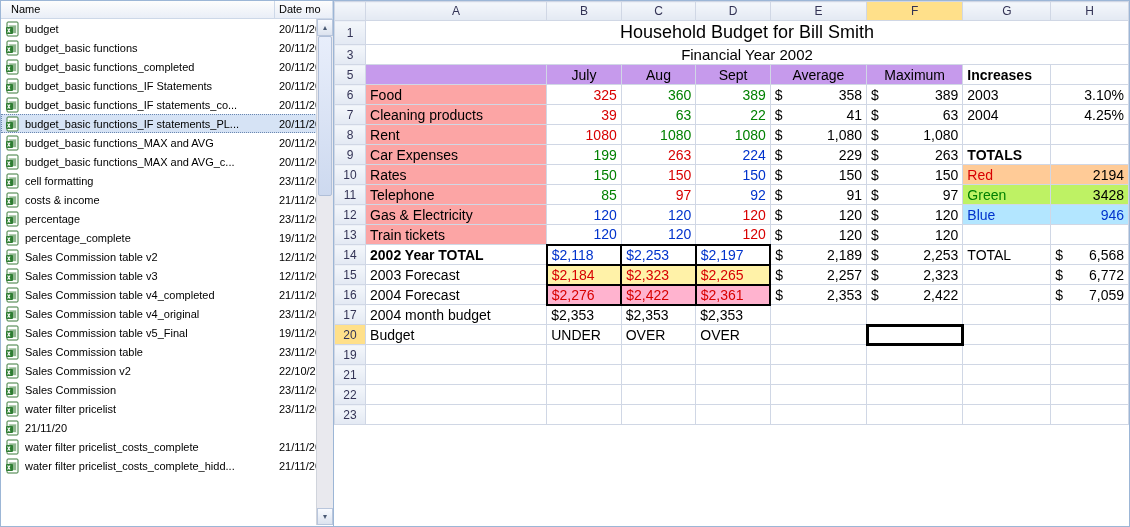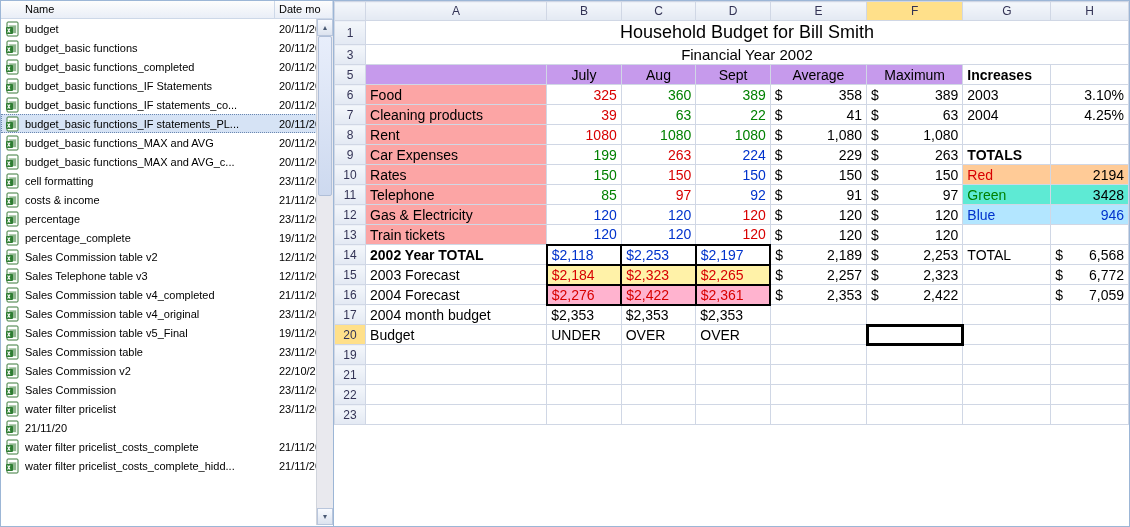--- a/index.html
+++ b/index.html
@@ -2,21 +2,21 @@
 <html><head>
 <meta charset="utf-8">
 <style>
   * { box-sizing: border-box; }
   html, body { margin: 0; padding: 0; font-family: Tahoma, Verdana, sans-serif; font-size: 11px; color: #000; background: #fff; }
   .app { display: flex; width: 1130px; height: 527px; border: 1px solid #9cb6d6; overflow: hidden; }
 
   
   .filepanel { width: 333px; display: flex; flex-direction: column; border-right: 1px solid #9cb6d6; background: #fff; }
   .filepanel-header { display: flex; background: linear-gradient(#fdfdfd, #e9eef7); border-bottom: 1px solid #cdd8e8; font-size: 11px; height: 18px; }
-  .fh-name { flex: 1; padding: 2px 24px; border-right: 1px solid #cdd8e8; }
+  .fh-name { flex: 1; padding: 2px 10px; border-right: 1px solid #cdd8e8; }
   .fh-date { width: 58px; padding: 2px 4px; border-right: 1px solid #cdd8e8; overflow: hidden; white-space: nowrap; }
   .filelist { flex: 1; overflow: hidden; position: relative; }
   .file-item { display: flex; align-items: center; padding: 1px 2px 1px 4px; height: 19px; cursor: default; white-space: nowrap; }
   .file-item.selected { background: #d6e3f5; border: 1px dotted #6a87b0; padding: 0 1px 0 3px; }
   .file-icon { width: 16px; height: 16px; margin-right: 4px; display: inline-flex; align-items: center; justify-content: center; flex-shrink: 0; }
   .file-name { flex: 1; overflow: hidden; text-overflow: ellipsis; }
   .file-date { width: 52px; text-align: left; overflow: hidden; }
   .scrollbar-v { position: absolute; right: 0; top: 0; bottom: 1px; width: 17px; background: #e9e9ee; border-left: 1px solid #d0d4dc; display: flex; flex-direction: column; }
   .sb-btn { height: 17px; background: linear-gradient(#f9fbff, #dce3ef); border: 1px solid #b9c6dc; display: flex; align-items: center; justify-content: center; font-size: 8px; color: #4a5a74; }
   .sb-track { flex: 1; position: relative; }
@@ -34,21 +34,21 @@
   .center { }
   .right { text-align: right; }
   .bold { font-weight: bold; }
   .title { font-size: 18px; text-align: center; }
   .subtitle { font-size: 15px; text-align: center; }
   .purple-bg { background: #fca5a5; }
   .purple-hdr { background: #c69aec; text-align: center; font-size: 15px; }
   .yellow-bg { background: #fff2a8; }
   .pink-bg  { background: #ffb3cf; }
   .orange-bg { background: #ffcb97; margin-left: 20px; }
-  .green-bg { background: #5eead4; }
+  .green-bg { background: #bef264; }
   .blue-bg { background: #b3e6ff; }
   .c-red { color: #d80000; }
   .c-green { color: #008000; }
   .c-blue { color: #0033cc; }
   .thickbox { border: 2px solid #000 !important; }
   .activecell { outline: 3px solid #000; outline-offset: -2px; }
   .money { display: flex; justify-content: space-between; padding: 1px 4px; font-size: 14px; }
   .ms { width: 10px; text-align: left; }
   .mv { flex: 1; text-align: right; }
   
@@ -243,21 +243,21 @@
         <div class="file-item">
           <span class="file-icon">
             <svg width="16" height="16" viewBox="0 0 16 16">
               <rect x="2" y="1" width="11" height="14" rx="1" fill="#fff" stroke="#3a7a3a"></rect>
               <rect x="3" y="4" width="9" height="9" fill="#e8f5e8"></rect>
               <path d="M4 5h7M4 7h7M4 9h7M4 11h7M6 5v7M8 5v7M10 5v7" stroke="#3a7a3a" stroke-width="0.6"></path>
               <rect x="1" y="6" width="7" height="7" rx="1" fill="#2e7d32"></rect>
               <path d="M2.6 7.5 L5 11.5 M5 7.5 L2.6 11.5" stroke="#fff" stroke-width="1.1"></path>
             </svg>
           </span>
-          <span class="file-name">Sales Telephone table v3</span>
+          <span class="file-name">Sales Commission table v3</span>
           <span class="file-date">12/11/20</span>
         </div>
         <div class="file-item">
           <span class="file-icon">
             <svg width="16" height="16" viewBox="0 0 16 16">
               <rect x="2" y="1" width="11" height="14" rx="1" fill="#fff" stroke="#3a7a3a"></rect>
               <rect x="3" y="4" width="9" height="9" fill="#e8f5e8"></rect>
               <path d="M4 5h7M4 7h7M4 9h7M4 11h7M6 5v7M8 5v7M10 5v7" stroke="#3a7a3a" stroke-width="0.6"></path>
               <rect x="1" y="6" width="7" height="7" rx="1" fill="#2e7d32"></rect>
               <path d="M2.6 7.5 L5 11.5 M5 7.5 L2.6 11.5" stroke="#fff" stroke-width="1.1"></path>

